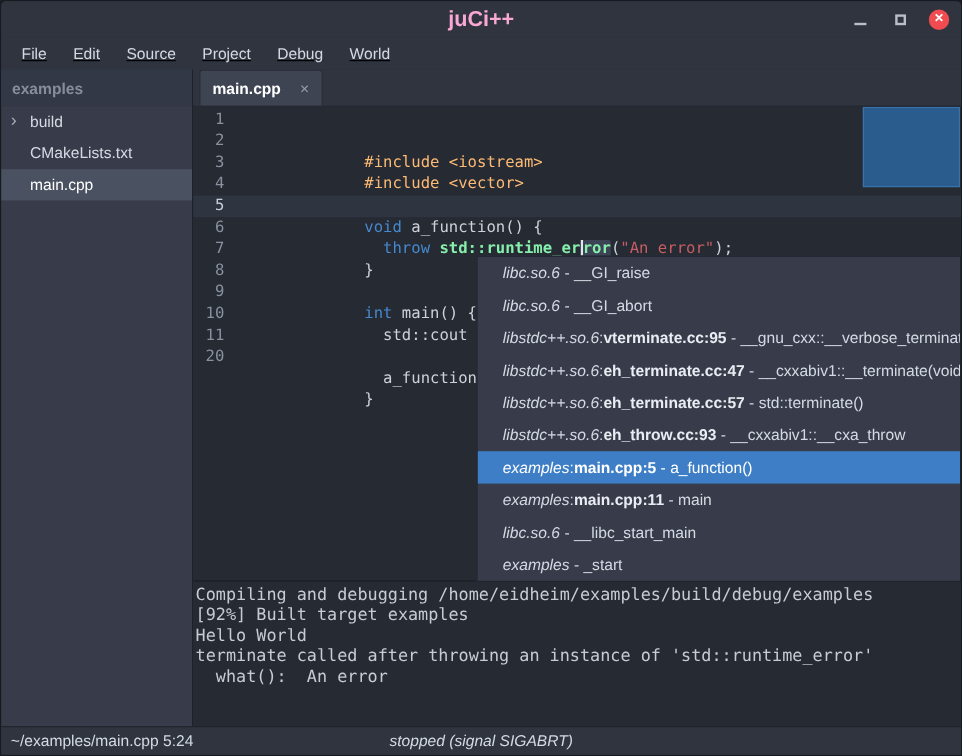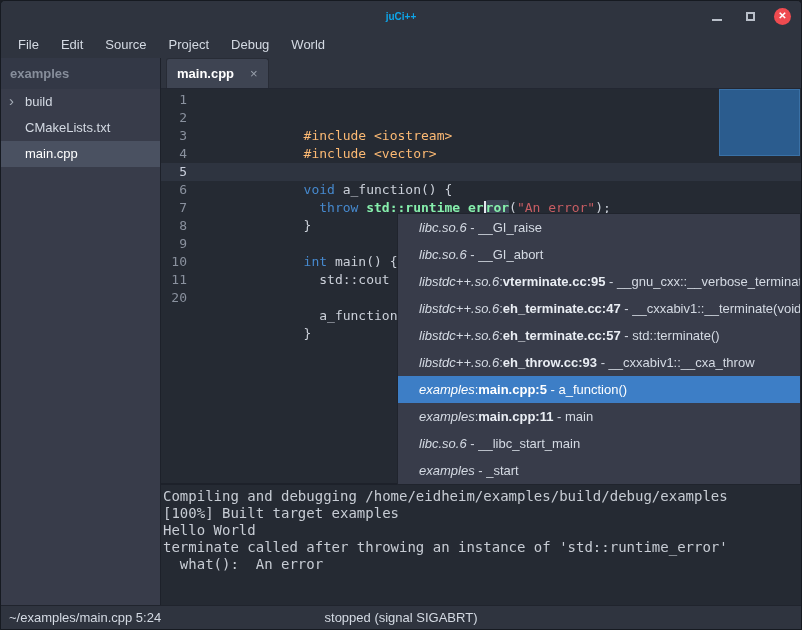--- a/index.html
+++ b/index.html
@@ -1,29 +1,29 @@
 <!DOCTYPE html>
 <html><head>
 <meta charset="utf-8">
 <style>
   html,body{margin:0;padding:0;background:#1a1d24;}
   .window{width:802px;height:630px;display:flex;flex-direction:column;background:#2f343f;
     box-sizing:border-box;border:1px solid #161a21;border-radius:5px 5px 0 0;overflow:hidden;
     font-family:"Liberation Sans",sans-serif;}
   
   .titlebar{height:30px;flex:none;position:relative;display:flex;align-items:center;justify-content:center;background:#2f343f;}
-  .title{color:#0ea5e9;font-size:10px;font-weight:700;}
+  .title{color:#f9a8d4;font-size:18px;font-weight:700;}
   .winctl{position:absolute;right:10px;top:0;height:30px;display:flex;align-items:center;gap:15px;}
   .btn-plain{width:18px;height:18px;display:flex;align-items:center;justify-content:center;}
   .glyph-min{display:block;width:10px;height:2px;background:#b9bfc9;margin-top:7px;}
   .glyph-restore{display:block;width:9px;height:9px;border:2px solid #b9bfc9;box-sizing:border-box;}
   .btn-close{width:17px;height:17px;border-radius:50%;background:#ef4b50;display:flex;align-items:center;justify-content:center;}
   .glyph-close{color:#fff;font-size:10px;line-height:10px;font-weight:700;}
   
-  .menubar{height:27px;flex:none;display:flex;background:#2f343f;padding-left:6px;}
+  .menubar{height:27px;flex:none;display:flex;background:#2f343f;padding-left:6px;text-decoration:underline;}
   .menu-item{line-height:27px;padding:0 11px;color:#d4dae3;font-size:13px;}
   
   .bodyrow{flex:1;display:flex;min-height:0;}
   .sidebar{width:160px;flex:none;background:#383c4a;border-right:1px solid #1d212a;display:flex;flex-direction:column;box-sizing:border-box;}
   .sidebar-header{height:31px;line-height:31px;flex:none;padding-left:9px;color:#878e9b;font-size:13px;font-weight:700;background:#333846;}
   .tree-row{position:relative;height:26px;line-height:26px;color:#d4dae3;font-size:13px;}
   .tree-row.selected{background:#4a5161;color:#ffffff;}
   .expander{position:absolute;left:8px;top:-1px;color:#a6adb8;font-size:15px;}
   .tree-label{margin-left:24px;}
   
@@ -60,21 +60,21 @@
   .bt-row.selected .bt-loc{color:#ffffff;}
   .divider-h{height:2px;flex:none;background:#1d212a;}
   
   .terminal{flex:1;min-height:0;background:#252a33;color:#c7ccd4;padding:3px 0 0 2px;overflow:hidden;
     font-family:"DejaVu Sans Mono","Liberation Mono",monospace;font-size:14px;}
   .term-line{height:17px;line-height:17px;white-space:pre;}
   
   .statusbar{height:23px;flex:none;background:#2f343f;border-top:1px solid #20242d;position:relative;
     display:flex;align-items:center;color:#d4dae3;font-size:13px;}
   .status-left{margin-left:8px;position:relative;z-index:1;}
-  .status-center{position:absolute;left:0;right:0;text-align:center;}
+  .status-center{position:absolute;left:0;right:0;text-align:center;font-style:italic;}
 </style>
 </head>
 <body>
 
 <div class="window">
 
   <div class="titlebar">
     <span class="title">juCi++</span>
     <span class="winctl">
       <span class="btn-plain">
@@ -242,21 +242,21 @@
           <div class="bt-row"><span class="bt-lib">libc.so.6</span><span class="bt-sep"> - </span><span class="bt-func">__libc_start_main</span></div>
 
           <div class="bt-row"><span class="bt-lib">examples</span><span class="bt-sep"> - </span><span class="bt-func">_start</span></div>
         </div>
 
       <div class="divider-h"></div>
 
       <div class="terminal">
 
       <div class="term-line">Compiling and debugging /home/eidheim/examples/build/debug/examples</div>
-          <div class="term-line">[100%] Built target examples</div>
+          <div class="term-line">[92%] Built target examples</div>
           <div class="term-line">Hello World</div>
           <div class="term-line">terminate called after throwing an instance of 'std::runtime_error'</div>
           <div class="term-line">  what():  An error</div>
         </div>
 
     </div>
   </div>
 
   <div class="statusbar">
     <span class="status-center">stopped (signal SIGABRT)</span>

